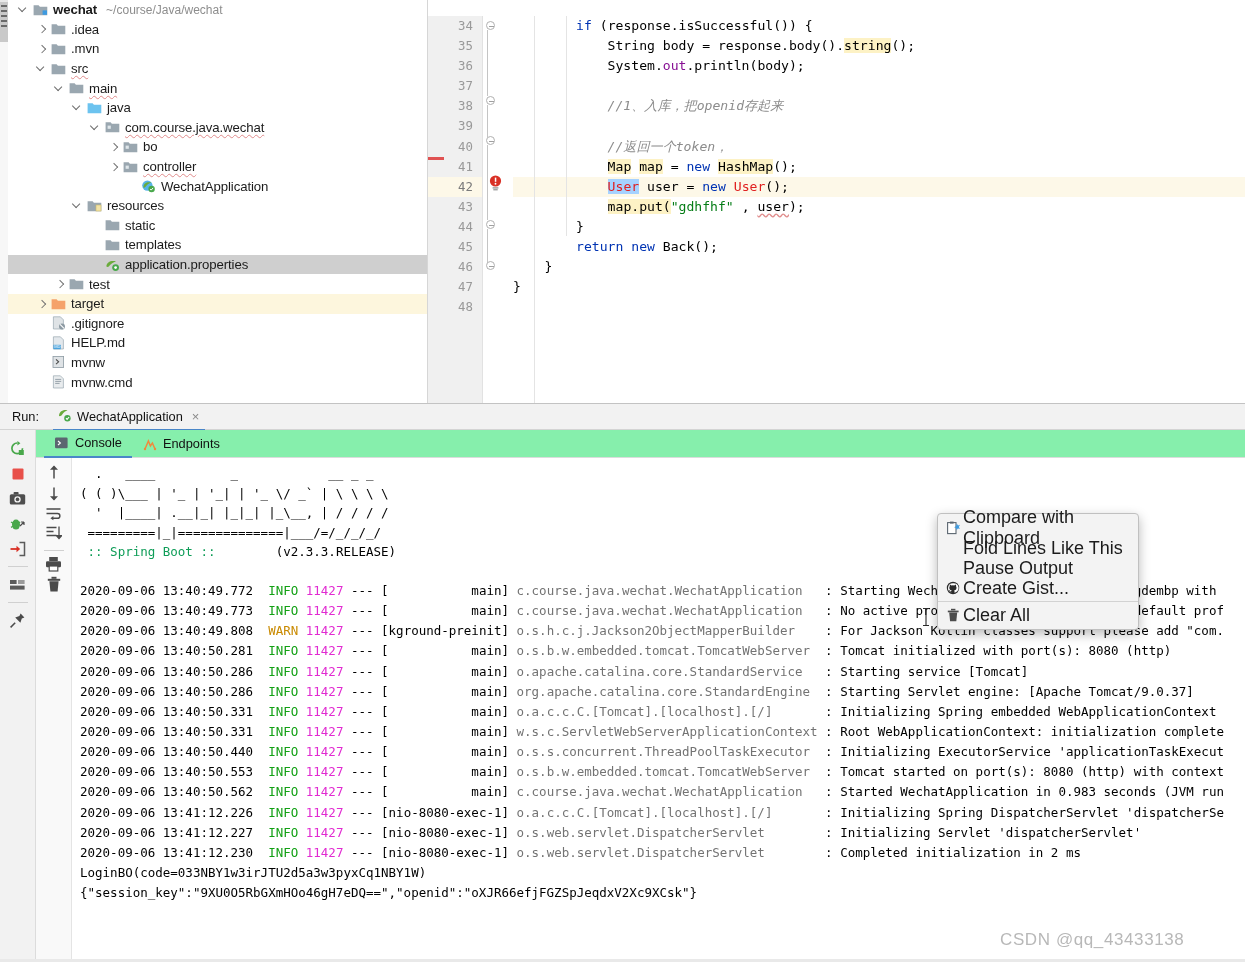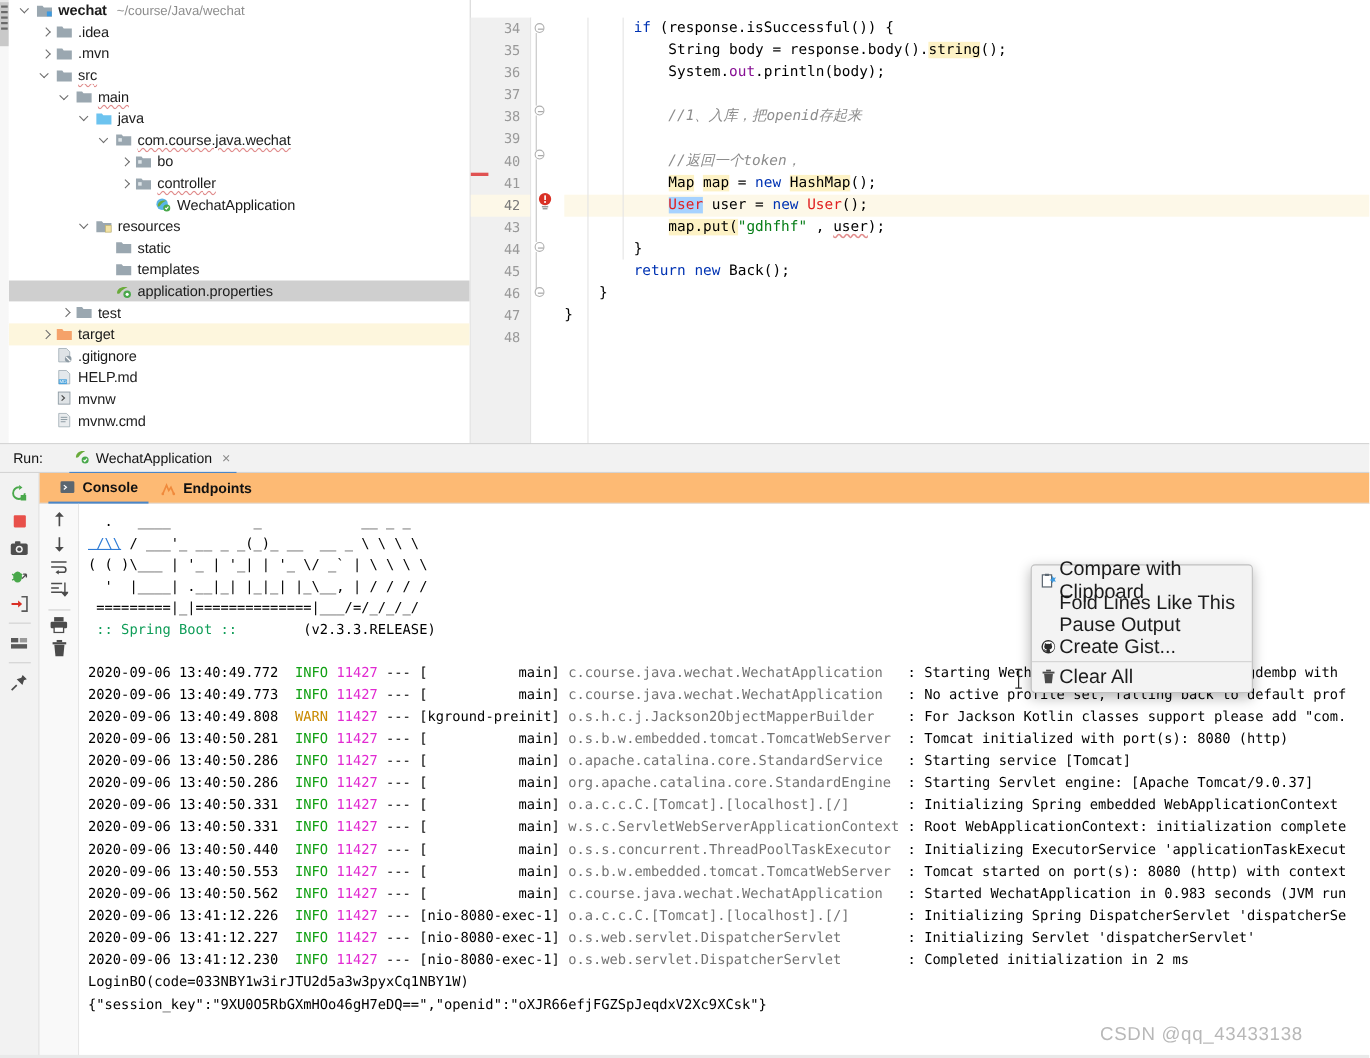--- a/index.html
+++ b/index.html
@@ -85,38 +85,38 @@
     position:absolute; width: 9px; height: 9px; border:1px solid #b0b0b0; border-radius:50%;
     background:#fff;
   }
   .foldmark::after { content:""; position:absolute; left:1.5px; top:3.5px; width:5px; height:1px; background:#a0a0a0; }
   .foldline { position:absolute; width:1px; background:#c4c4c4; left:4px; }
   .bulb { position: absolute; left: 60px; top: 159px; width: 15px; height: 17px; }
 
   
   .runpanel { position: absolute; left: 0; top: 403px; width: 1245px; height: 559px; background: #fff; border-top: 1px solid #c3c3c3; }
   .runhdr { height: 26px; display: flex; align-items: center; background: #f2f2f2; border-bottom: 1px solid #d4d4d4; position: relative; }
-  .runhdr-label { font-size: 12.8px; color: #111; margin-left: 12px; margin-right: 24px; }
+  .runhdr-label { font-size: 12.8px; color: #111; margin-left: 12px; margin-right: 14px; }
   .runtab {
     display: flex; align-items: center; height: 26px; padding: 0 6px 0 4px;
     border-bottom: 2px solid #4a86c8; position: relative; top: 1px;
   }
   .runtab-name { font-size: 12.8px; color: #111; margin-left: 5px; }
   .runtab-x { margin-left: 9px; color: #8a8a8a; font-size: 13px; line-height: 1; }
 
   .runbody { position: absolute; left: 0; top: 26px; right: 0; bottom: 0; display: flex; }
   .vtool {
     width: 36px; background: #f2f2f2; border-right: 1px solid #dcdcdc;
     display: flex; flex-direction: column; align-items: center; padding-top: 6px;
   }
   .vtool .ti { width: 24px; height: 25px; display:flex; align-items:center; justify-content:center; }
   .vsep { width: 20px; height: 1px; background: #d0d0d0; margin: 5px 0; }
 
   .runmain { flex: 1; position: relative; }
-  .tabsbar { height: 28px; background: #fdba74; border-bottom: 1px solid #dcdcdc; display:flex; align-items:center; padding-left: 8px; font-weight: bold; }
+  .tabsbar { height: 28px; background: #86efac; border-bottom: 1px solid #dcdcdc; display:flex; align-items:center; padding-left: 8px; }
   .ctab { display:flex; align-items:center; height: 28px; padding: 0 10px; font-size: 12.8px; color:#111; }
   .ctab.active { border-bottom: 2px solid #4a86c8; }
   .ctab-name { margin-left: 6px; }
 
   .console-wrap { position: absolute; left: 0; top: 28px; right: 0; bottom: 0; display:flex; }
   .vtool2 {
     width: 36px; background: #f9f9f9; border-right: 1px solid #e4e4e4;
     display:flex; flex-direction: column; align-items:center; padding-top: 6px;
   }
   .console {
@@ -587,21 +587,20 @@
               <svg width="16" height="17" viewBox="0 0 16 17">
                 <rect x="5.5" y="0.8" width="5" height="2" fill="#4b4b4b"></rect>
                 <rect x="1.8" y="2.8" width="12.4" height="2" fill="#4b4b4b"></rect>
                 <path d="M3.4 5.2 h9.2 l-1 10.4 h-7.2z" fill="#4b4b4b"></path>
               </svg>
             </div>
           </div>
 
           <div class="console" id="console-out">
               <div class="bline banner">  .   ____          _            __ _ _</div>
-              <div class="bline banner"><span class="blue"> /\\</span> / ___'_ __ _ _(_)_ __  __ _ \ \ \ \</div>
               <div class="bline banner">( ( )\___ | '_ | '_| | '_ \/ _` | \ \ \ \</div>
               <div class="bline banner">  '  |____| .__|_| |_|_| |_\__, | / / / /</div>
               <div class="bline banner"> =========|_|==============|___/=/_/_/_/</div>
               <div class="bline"><span class="sb"> :: Spring Boot ::</span>        (v2.3.3.RELEASE)</div>
               <div class="bline">&nbsp;</div>
               <div class="lline"><span>2020-09-06 13:40:49.772</span>  <span class="lv-info">INFO</span> <span class="pid">11427</span> --- [           main] <span class="logger">c.course.java.wechat.WechatApplication  </span> : <span class="msg">Starting WechatApplication on wangziyangdembp with</span></div>
               <div class="lline"><span>2020-09-06 13:40:49.773</span>  <span class="lv-info">INFO</span> <span class="pid">11427</span> --- [           main] <span class="logger">c.course.java.wechat.WechatApplication  </span> : <span class="msg">No active profile set, falling back to default prof</span></div>
               <div class="lline"><span>2020-09-06 13:40:49.808</span>  <span class="lv-warn">WARN</span> <span class="pid">11427</span> --- [kground-preinit] <span class="logger">o.s.h.c.j.Jackson2ObjectMapperBuilder   </span> : <span class="msg">For Jackson Kotlin classes support please add "com.</span></div>
               <div class="lline"><span>2020-09-06 13:40:50.281</span>  <span class="lv-info">INFO</span> <span class="pid">11427</span> --- [           main] <span class="logger">o.s.b.w.embedded.tomcat.TomcatWebServer </span> : <span class="msg">Tomcat initialized with port(s): 8080 (http)</span></div>
               <div class="lline"><span>2020-09-06 13:40:50.286</span>  <span class="lv-info">INFO</span> <span class="pid">11427</span> --- [           main] <span class="logger">o.apache.catalina.core.StandardService  </span> : <span class="msg">Starting service [Tomcat]</span></div>

